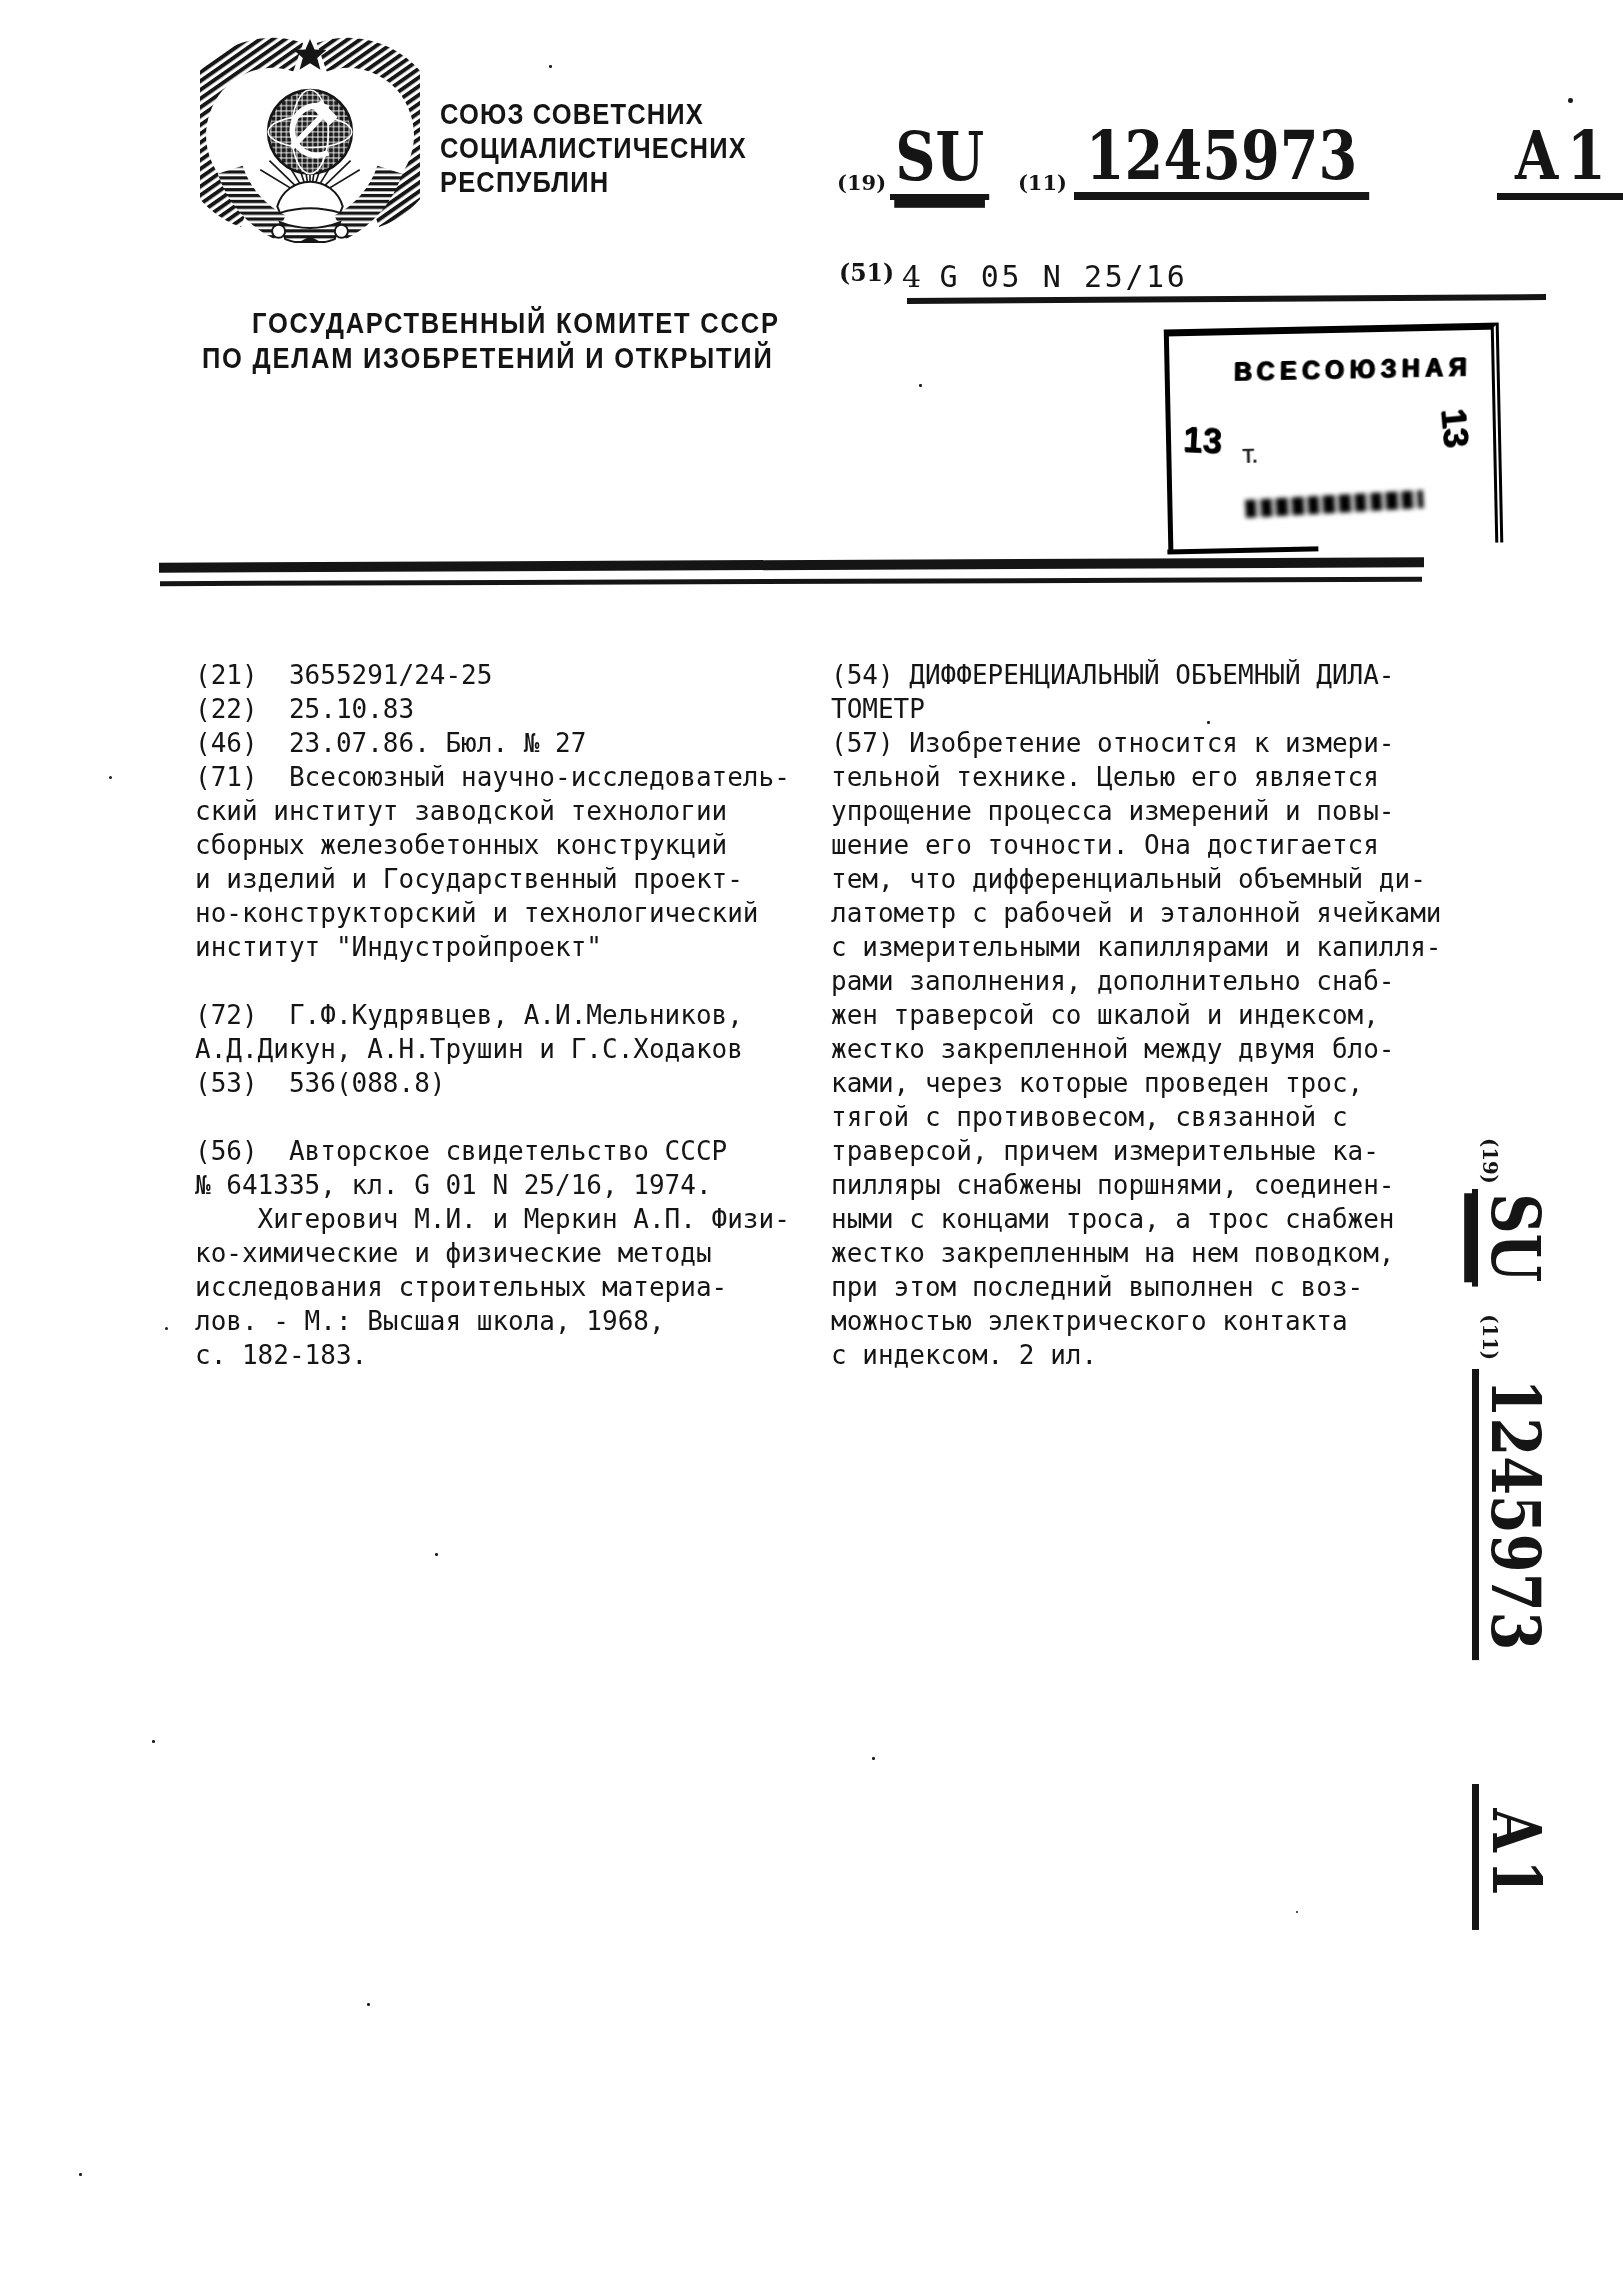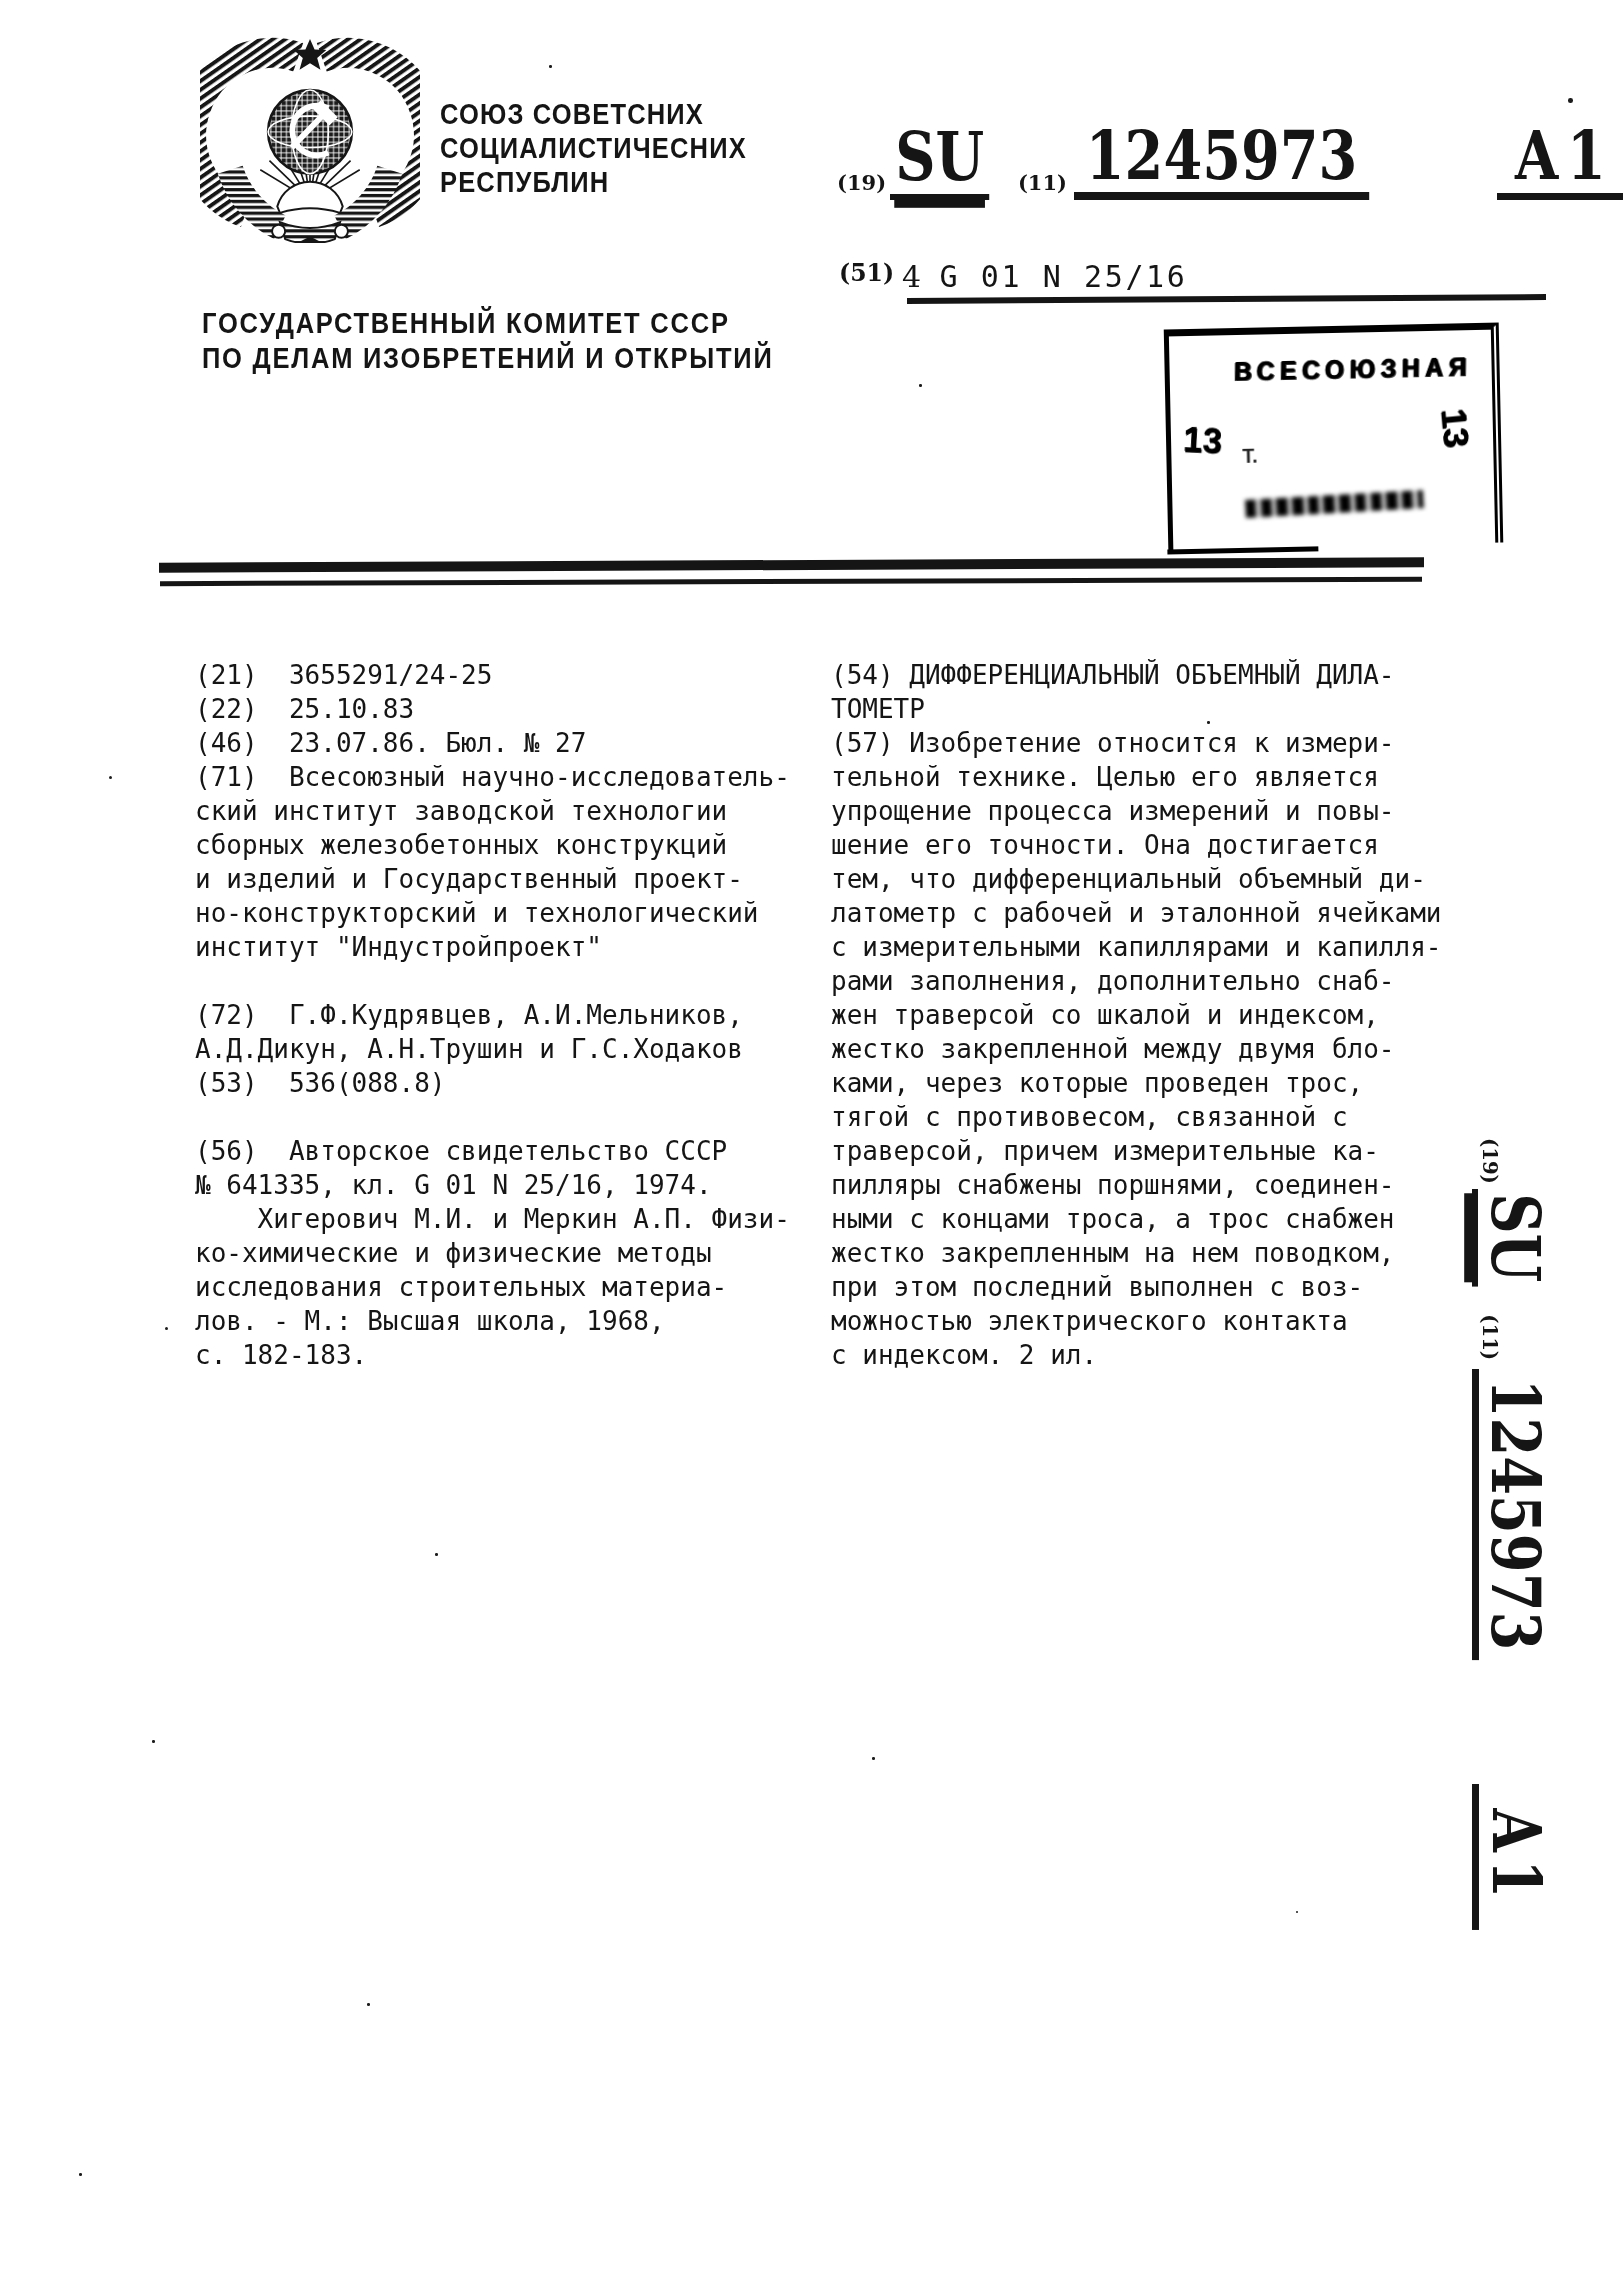--- a/index.html
+++ b/index.html
@@ -21,21 +21,21 @@
   .u-su{border-bottom:6.5px solid #151515; box-shadow:0 13px 0 -5.2px #151515; padding:0 6.5px 5.2px 6.5px;}
   .u-num{border-bottom:8.5px solid #151515; padding:0 14.4px 3.9px 14.4px; margin-left:2.6px;}
   .u-kind{border-bottom:7.2px solid #151515; padding:0 22px 5.2px 22px; margin-left:63px; letter-spacing:10.5px;}
   
   .ipcrow{left:839px; top:259px; display:flex; align-items:flex-start; white-space:nowrap;}
   .ipc-label{font-size:23.6px;}
   .ipc-4{font-size:30px; font-family:"DejaVu Serif",serif; margin-left:7.9px;}
   .ipc-code{font-size:30px; margin-left:18.3px; letter-spacing:2.6px;}
   .ipc-rule{left:907px; top:296px; width:639px; height:5.9px; background:#151515; transform:rotate(-0.35deg);}
   
-  .committee{left:202px; top:306px; font-size:29px; line-height:35px; letter-spacing:2px;}
+  .committee{left:202px; top:306px; font-size:29px; line-height:35px; letter-spacing:2px;text-align:right;}
   
   .title-main{left:199px; top:414px; font-size:72px; letter-spacing:1.3px;}
   .title-sub{left:199px; top:496px; font-size:34px; letter-spacing:4.6px;}
   
   .rule1{left:159px; top:560px; width:1265px; height:9.8px; background:#151515; transform:rotate(-0.25deg);}
   .rule2{left:160px; top:579px; width:1262px; height:4.6px; background:#151515; transform:rotate(-0.2deg);}
   
   .stamp{
     left:1166px; top:326px; width:322px; height:213px;
     border-top:7.9px solid #1b1b1b; border-left:5.9px solid #1b1b1b; border-right:8.5px double #1b1b1b;
@@ -145,21 +145,21 @@
     <span class="code-small">(19)</span>
     <span class="big u-su">SU</span>
     <span class="code-small" style="margin-left:6.5px;">(11)</span>
     <span class="big u-num">1245973</span>
     <span class="big u-kind">A1</span>
   </div>
 
   <div class="abs ipcrow">
     <span class="ipc-label serif">(51)</span>
     <span class="ipc-4">4</span>
-    <span class="ipc-code">G 01 N 25/16</span>
+    <span class="ipc-code">G 05 N 25/16</span>
   </div>
   <div class="abs ipc-rule"></div>
 
   <div class="abs committee sans">
     <div class="cond">ГОСУДАРСТВЕННЫЙ КОМИТЕТ СССР</div><br>
     <div class="cond">ПО ДЕЛАМ ИЗОБРЕТЕНИЙ И ОТКРЫТИЙ</div>
   </div>
 
   <div class="abs stamp">
     <div class="s-top">ВСЕСОЮЗНАЯ</div>

